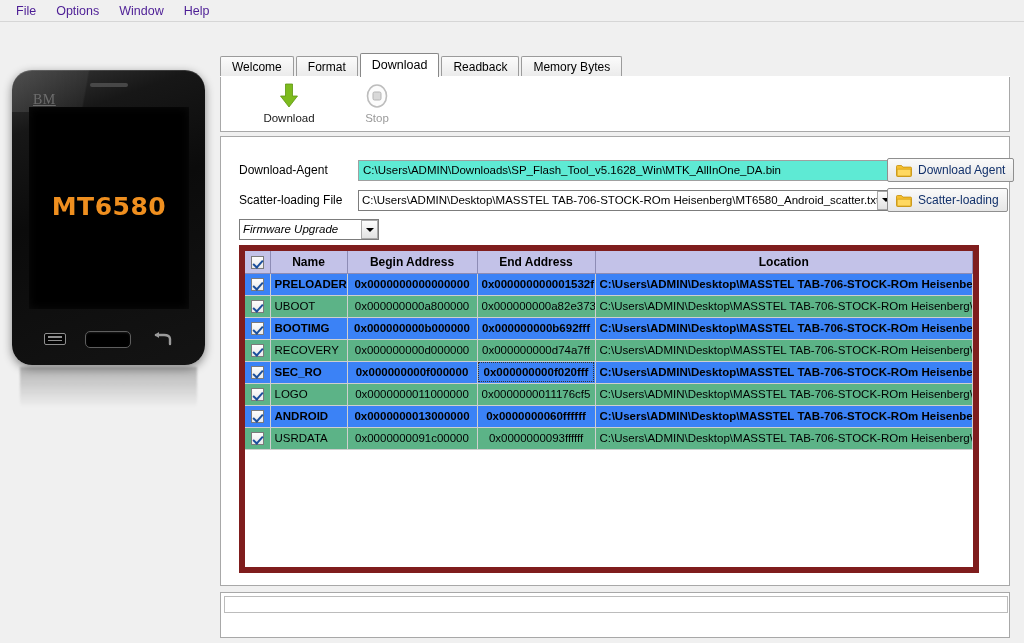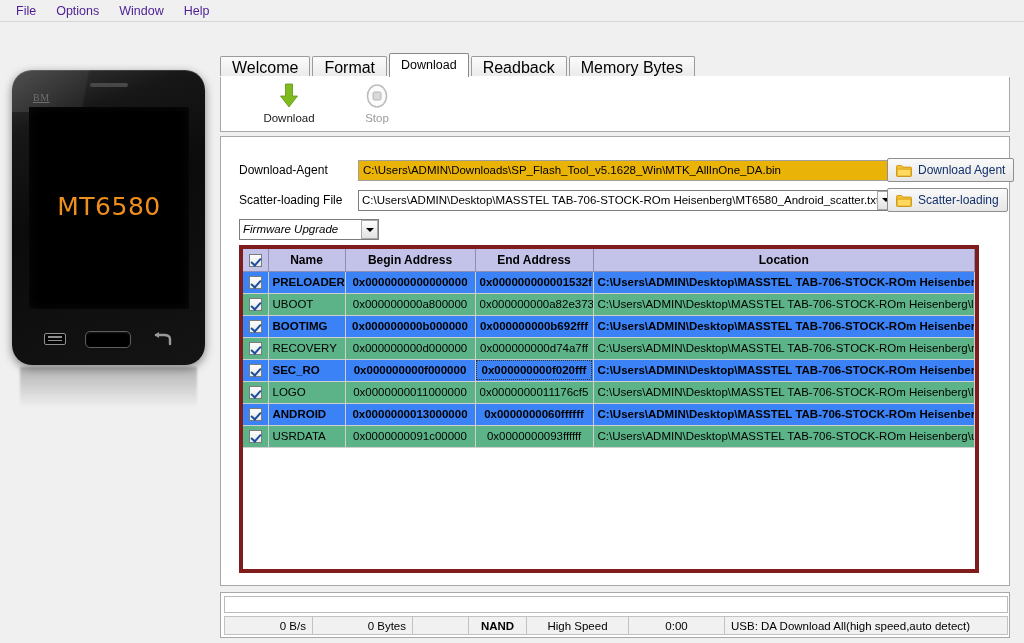--- a/index.html
+++ b/index.html
@@ -65,41 +65,41 @@
     left: 50%; transform: translateX(-50%);
     top: 13px; width: 38px; height: 4px;
     border-radius: 3px;
     background: #555;
     opacity: .75;
   }
   #phone-brand {
     position: absolute;
     left: 21px; top: 22px;
     font-family: "Liberation Serif", serif;
-    font-size: 10px;
+    font-size: 14px;
     color: #6d6d6d;
     letter-spacing: .5px;
     text-decoration: underline;
   }
   #phone-screen {
     position: absolute;
     left: 17px; top: 37px;
     width: 160px; height: 202px;
     background: #000;
     box-shadow: inset 0 0 10px rgba(255,255,255,.05);
   }
   #phone-chip-label {
     position: absolute;
     width: 100%;
     top: 50%;
     transform: translateY(-55%);
     text-align: center;
     color: #ef8f1f;
     font-size: 25px;
-    font-weight: normal;
+    font-weight: bold;
     letter-spacing: .5px;
     font-family: "DejaVu Sans", sans-serif;
   }
   #phone-nav {
     position: absolute;
     left: 0; bottom: 10px;
     width: 100%; height: 32px;
     display: flex;
     align-items: center;
     justify-content: space-around;
@@ -150,21 +150,21 @@
     position: absolute;
     left: 5px; top: 33px;
     height: 22px;
     display: flex;
     align-items: flex-end;
   }
   .tab {
     height: 21px;
     padding: 0 11px;
     line-height: 21px;
-    font-size: 16px;
+    font-size: 12px;
     background: linear-gradient(to bottom, #fbfbfb, #eaeaea);
     border: 1px solid #9b9b9b;
     border-bottom: none;
     margin-right: 2px;
     border-radius: 2px 2px 0 0;
     color: #000;
     cursor: default;
     white-space: nowrap;
   }
   .tab.active {
@@ -242,21 +242,21 @@
     font-size: 12px;
     color: #000;
     white-space: nowrap;
   }
   #label-da { width: 100px; }
   #label-scatter { width: 100px; }
 
   .text-input {
     height: 21px;
     border: 1px solid #a0a0a0;
-    background: #eab308;
+    background: #5eead4;
     font-family: "Liberation Sans", sans-serif;
     font-size: 11.5px;
     padding: 0 4px;
     line-height: 19px;
     color: #000;
     white-space: nowrap;
     overflow: hidden;
     outline: none;
   }
   #input-da { width: 543px; }
@@ -327,21 +327,21 @@
     padding: 0 3px;
     line-height: 19px;
     white-space: nowrap;
   }
 
   
   #table-wrap {
     position: absolute;
     left: 18px; top: 108px;
     width: 740px; height: 328px;
-    border: 4px solid #7f1d1d;
+    border: 6px solid #7f1d1d;
     background: #fff;
     overflow: hidden;
   }
   table#rom-table {
     border-collapse: collapse;
     width: 100%;
     table-layout: fixed;
   }
   #rom-table th {
     background: #c3c2e8;
@@ -629,27 +629,18 @@
                 <td class="c-loc">C:\Users\ADMIN\Desktop\MASSTEL TAB-706-STOCK-ROm Heisenberg\us...</td>
               </tr>
             </tbody>
         </table>
       </div>
 
     </div>
 
     <div id="progress-panel">
       <div id="progress-bar"></div>
-      <div id="statusbar">
-        <div class="status-cell num" style="width:88px">0 B/s</div>
-        <div class="status-cell num" style="width:100px">0 Bytes</div>
-        <div class="status-cell ctr" style="width:56px"></div>
-        <div class="status-cell ctr bold" style="width:58px">NAND</div>
-        <div class="status-cell ctr" style="width:102px">High Speed</div>
-        <div class="status-cell ctr" style="width:96px">0:00</div>
-        <div class="status-cell">USB: DA Download All(high speed,auto detect)</div>
-      </div>
     </div>
 
   </div>
 
   <div id="bottom-strip"></div>
 </div>
 
 </body></html>

